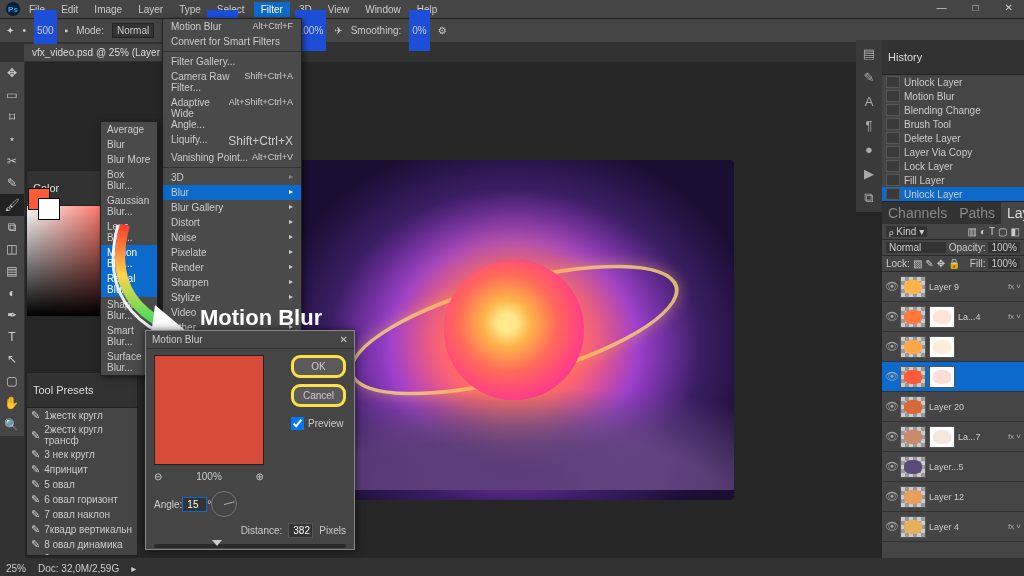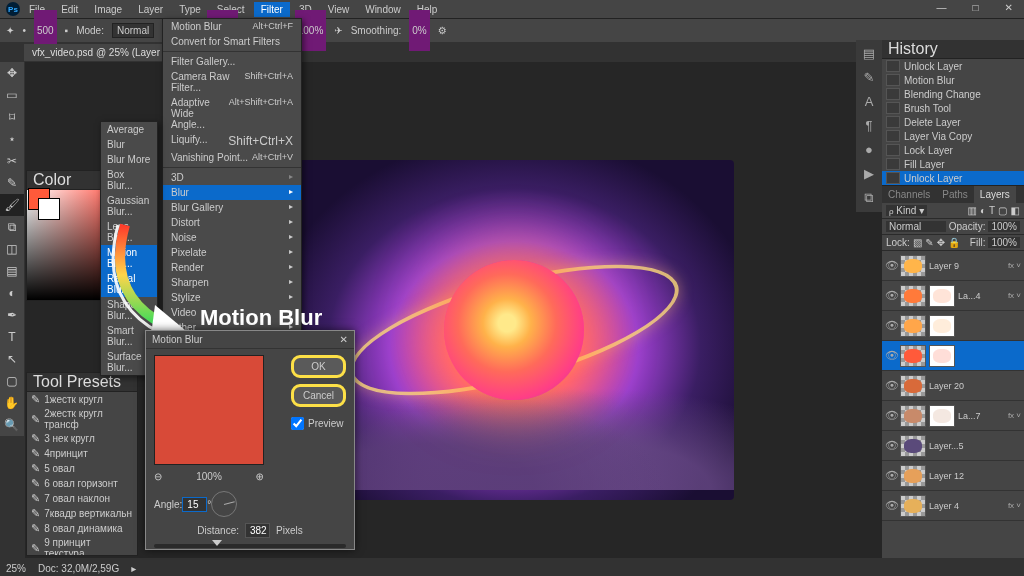--- a/index.html
+++ b/index.html
@@ -4,39 +4,39 @@
 <style>
 *{margin:0;padding:0;box-sizing:border-box;font-family:"Segoe UI",Tahoma,sans-serif;font-size:10px;color:#ccc;user-select:none}
 body{width:1024px;height:576px;background:#323232;overflow:hidden;position:relative}
 .menubar{height:18px;background:#454545;display:flex;align-items:center;padding:0 6px;gap:2px;font-size:11px}
 .menubar span{padding:2px 7px;cursor:default}
 .menubar span.sel{background:#0b6acb;color:#fff}
 .ps-logo{width:14px;height:14px;background:#001e36;color:#31a8ff;font-weight:bold;font-size:8px;display:flex;align-items:center;justify-content:center;border-radius:7px;}
 .winbtns{position:absolute;top:0;right:4px;display:flex;gap:12px;font-size:11px}
 .opts{height:24px;background:#454545;border-top:1px solid #222;display:flex;align-items:center;padding:0 6px;gap:8px;font-size:10px}
 .opts .dd{background:#333;border:1px solid #222;padding:1px 4px}
-.opts .pct{background:#701a75;padding:15px 3px}
+.opts .pct{background:#1d4ed8;padding:15px 3px}
 .tabbar{height:20px;background:#323232;display:flex;align-items:center;padding-left:24px}
 .doctab{background:#454545;padding:3px 8px;font-size:10px;color:#ddd}
 .toolbar{position:absolute;left:0;top:62px;width:24px;background:#454545;display:flex;flex-direction:column}
 .tool{width:24px;height:22px;display:flex;align-items:center;justify-content:center;font-size:12px;color:#ccc}
 .tool.sel{background:#222}
 .canvas{position:absolute;left:25px;top:62px;right:142px;bottom:18px;background:#262626;display:flex;align-items:center;justify-content:center;overflow:hidden}
 .art{width:440px;height:340px;position:relative;background:radial-gradient(ellipse at 50% 55%,#ffd54a 2%,#ff8a3a 9%,#ff508a 22%,#9b3fcf 40%,#3a1e63 60%,#1a0e33 80%);border-radius:4px;margin-top:40px;margin-left:120px}
 .orb{position:absolute;left:50%;top:50%;width:140px;height:140px;margin:-70px;border-radius:50%;background:radial-gradient(circle at 45% 45%,#ffe98a 8%,#ffb24a 22%,#ff6a5a 45%,#ff3e86 70%,#b33aa8 95%);box-shadow:0 0 50px 18px rgba(255,140,60,.55)}
 .ring{position:absolute;left:50%;top:50%;width:340px;height:100px;margin:-50px -170px;border:4px solid rgba(255,220,120,.8);border-radius:50%;transform:rotate(-15deg);box-shadow:0 0 15px rgba(255,200,80,.4)}
 .clouds{position:absolute;bottom:10px;left:0;right:0;height:130px;background:radial-gradient(ellipse at 30% 100%,rgba(90,60,120,.85) 25%,transparent 55%),radial-gradient(ellipse at 70% 100%,rgba(100,70,130,.85) 25%,transparent 55%),radial-gradient(ellipse at 50% 105%,rgba(120,80,150,.8) 30%,transparent 60%)}
 .rpanel{position:absolute;right:0;top:40px;bottom:18px;width:142px;background:#454545;display:flex;flex-direction:column}
-.phead{background:#323232;padding:0 6px;font-size:16px;color:#ddd;border-bottom:1px solid #222}
+.phead{background:#323232;padding:11px 6px;font-size:11px;color:#ddd;border-bottom:1px solid #222}
 .hist{flex:0 0 auto;border-bottom:1px solid #222}
 .hrow{display:flex;align-items:center;gap:4px;padding:1px 4px;font-size:9px}
 .hrow .hic{width:14px;height:12px;background:#3a3a3a;border:1px solid #555}
 .hrow.sel{background:#0b6acb;color:#fff}
 .ltabs{display:flex;background:#323232}
-.ltabs span{padding:3px 6px;font-size:10px;color:#888}
+.ltabs span{padding:3px 6px;font-size:14px;color:#888}
 .ltabs span.sel{background:#454545;color:#ddd}
 .lctrl{display:flex;align-items:center;gap:3px;padding:2px 4px;font-size:10px;border-bottom:1px solid #2a2a2a}
 .lctrl .dd{background:#333;padding:0 3px;flex:0 0 auto}
 .layers{overflow-y:auto;flex:1}
 .lrow{display:flex;align-items:center;gap:3px;padding:3px 3px;border-bottom:1px solid #333;height:30px}
 .lrow.sel{background:#0b6acb}
 .eye{width:12px;font-size:11px;color:#aaa}
 .thumb{width:26px;height:22px;background:#222;border:1px solid #555;position:relative;overflow:hidden}
 .thumb.ck{background:repeating-conic-gradient(#999 0 25%,#ccc 0 50%) 0 0/8px 8px}
 .thumb .blob{position:absolute;inset:3px;border-radius:40%}
@@ -490,21 +490,21 @@
     <span>100%</span>
     <span>⊕</span>
   </div>
   <div class="frm">
     <div class="fld">
       <span>Angle:</span>
       <span class="val">15</span>
       <span>°</span>
       <div class="dial"></div>
     </div>
-    <div class="fld" style="justify-content:center;gap:6px">
+    <div class="fld" style="justify-content:flex-end;gap:6px">
       <span>Distance:</span>
       <span class="val" style="border-color:#555">382</span>
       <span>Pixels</span>
     </div>
     <div class="slider">
         <div class="h"></div>
       </div>
   </div>
 </div>
 

